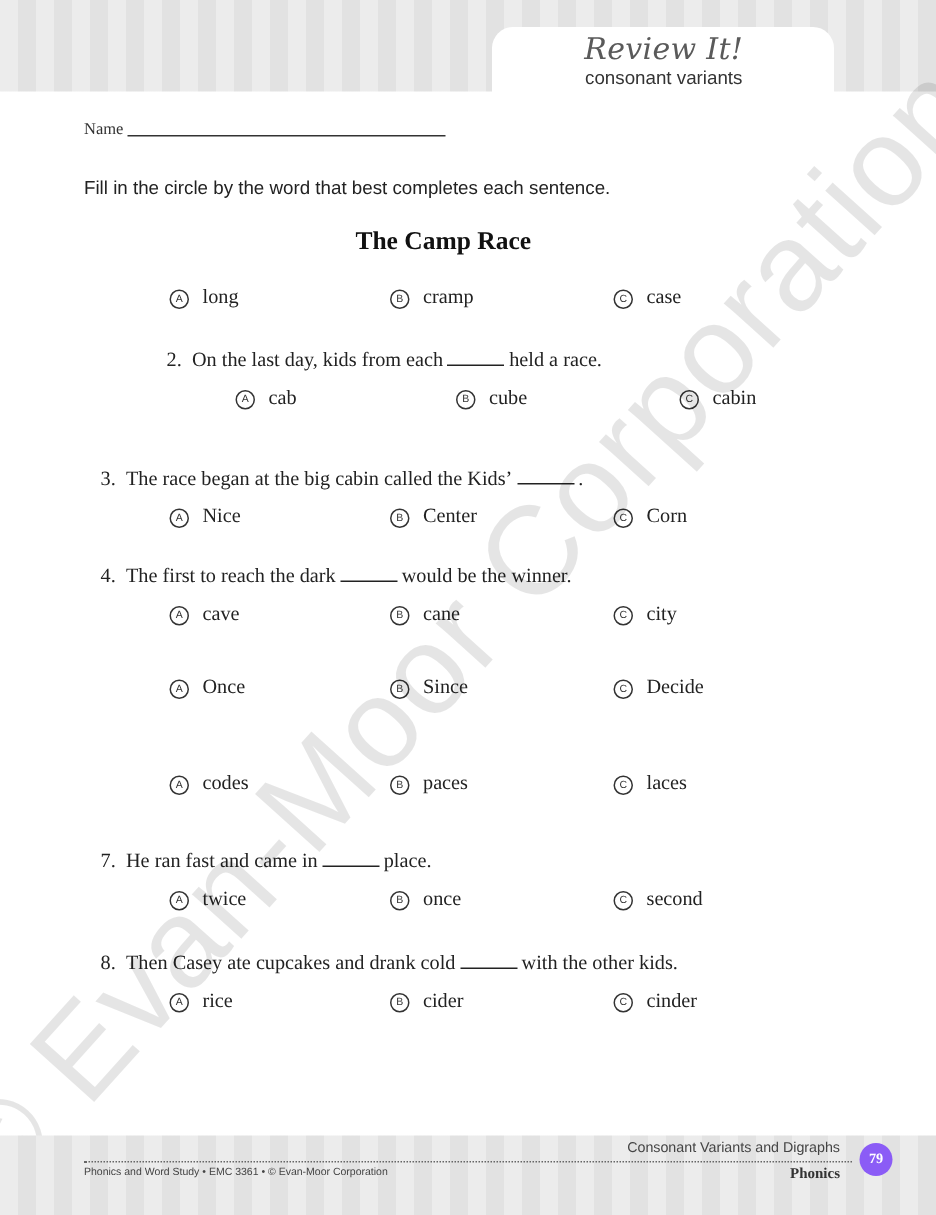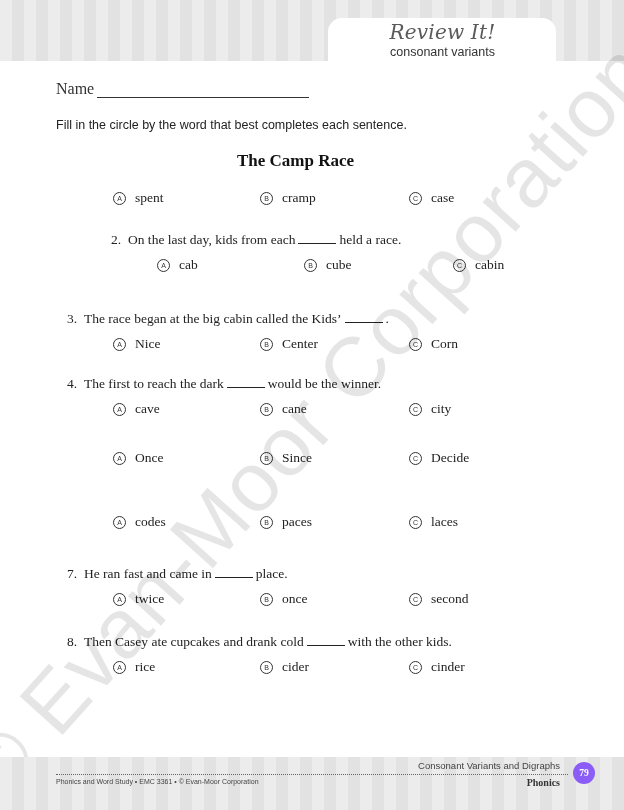--- a/index.html
+++ b/index.html
@@ -22,21 +22,21 @@
   .review-title {
     display: block; margin-top: 2px;
     font-family: "DejaVu Serif", serif; font-style: italic;
     font-size: 20px; color: #5a5a5a; letter-spacing: 0.2px;
   }
   .sub {
     display: block; font-family: "Liberation Sans", sans-serif;
     font-size: 12.5px; color: #333; line-height: 16px;
   }
   .sub b { font-weight: bold; color: #111; }
-  .name-row { position: absolute; left: 56px; top: 80px; font-size: 16px; color: #333; display: flex; align-items: flex-end; }
+  .name-row { position: absolute; left: 56px; top: 80px; font-size: 11px; color: #333; display: flex; align-items: flex-start; }
   .name-line { display: inline-block; width: 212px; border-bottom: 1px solid #333; margin-left: 3px; height: 10px; }
   .instructions {
     position: absolute; left: 56px; top: 118px;
     font-family: "Liberation Sans", sans-serif; font-size: 12.5px; color: #222;
   }
   .story-title {
     position: absolute; left: 0; width: 576px; top: 151px; text-align: center;
     padding-left: 15px; box-sizing: border-box;
     font-family: Liberation Serif, serif; font-weight: bold; font-size: 17px; color: #111;
   }
@@ -93,21 +93,21 @@
 <div class="name-row">
   <span>Name</span>
   <span class="name-line"></span>
 </div>
 
 <div class="instructions">Fill in the circle by the word that best completes each sentence.</div>
 <div class="story-title">The Camp Race</div>
 
 <div class="question" style="top:181px;">
   <div class="choices">
-    <span class="choice a"><span class="bubble">A</span><span>spent</span></span>
+    <span class="choice a"><span class="bubble">A</span><span>long</span></span>
     <span class="choice b"><span class="bubble">B</span><span>cramp</span></span>
     <span class="choice c"><span class="bubble">C</span><span>case</span></span>
   </div>
 </div>
 
 <div class="question" style="top:232px;margin-left:44px;">
   <div class="q-text"><span class="num">2.</span><span>On the last day, kids from each</span><span class="blank"></span><span>held a race.</span></div>
   <div class="choices">
     <span class="choice a"><span class="bubble">A</span><span>cab</span></span>
     <span class="choice b"><span class="bubble">B</span><span>cube</span></span>

